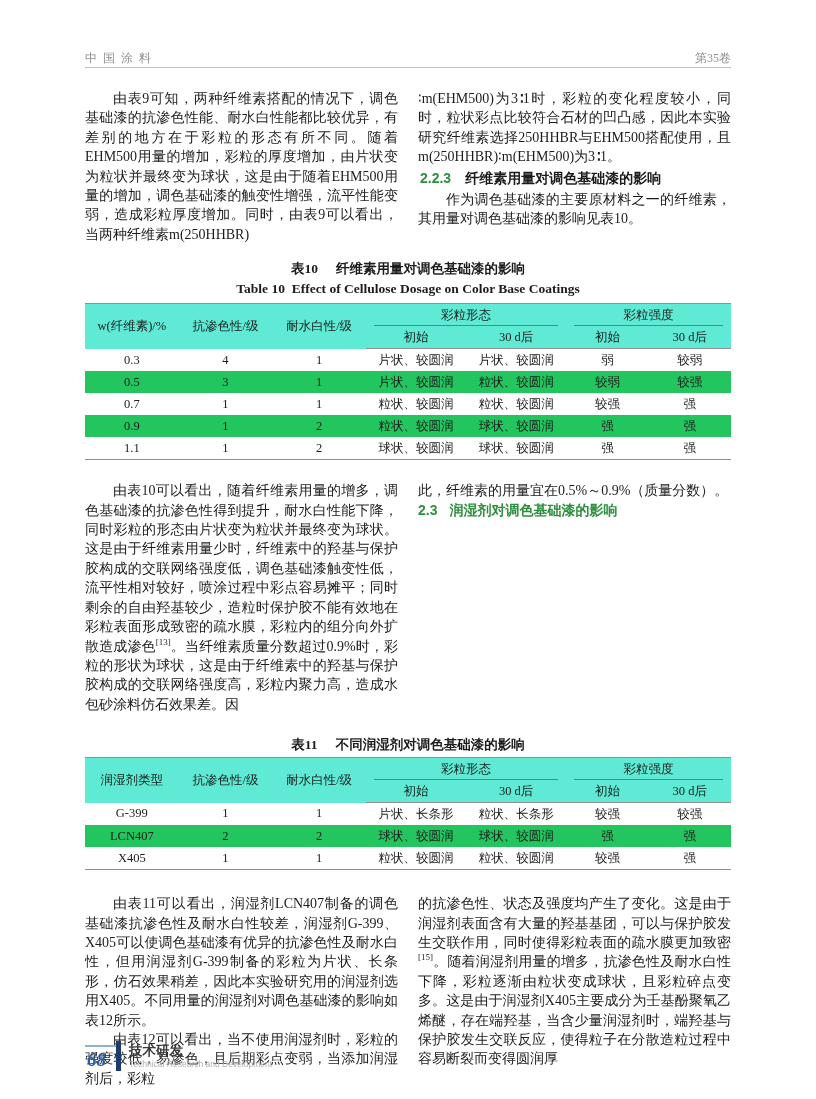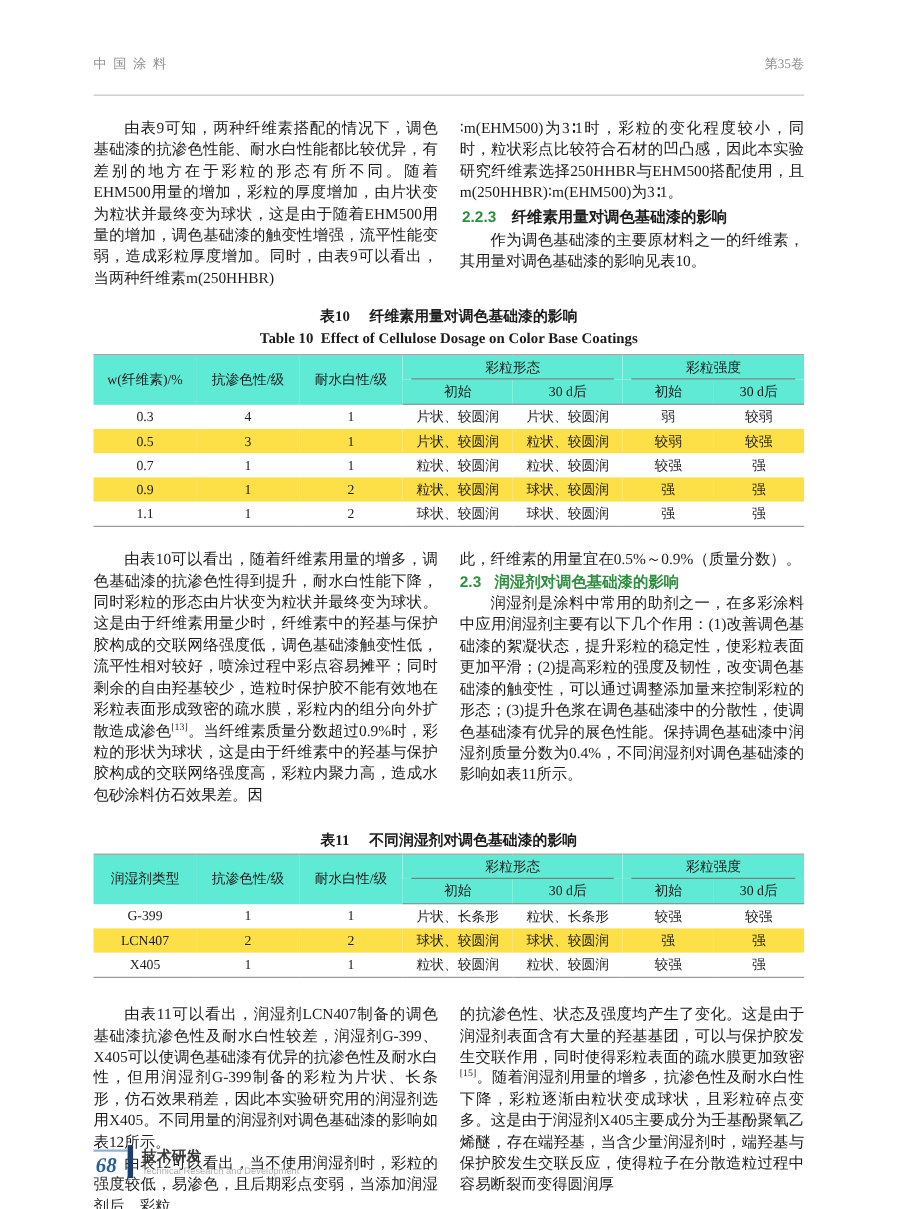--- a/index.html
+++ b/index.html
@@ -9,21 +9,21 @@
     background:#ffffff;
     font-family:"Liberation Serif","DejaVu Serif",serif;
     color:#1c1c1c;
     overflow:hidden;
   }
   .inner{padding:50px 85px 0 85px;}
   
   .runhead{
     display:flex;justify-content:space-between;align-items:flex-end;
     font-size:12px;color:#8f8f8f;
-    padding-bottom:19px;border-bottom:1.5px solid #bdbdbd;
+    padding-bottom:0;border-bottom:1.5px solid #bdbdbd;
   }
   .runhead .journal{letter-spacing:6px;}
   
   .band{display:flex;gap:20px;margin-top:21px;}
   .col{width:313px;font-size:14px;line-height:19.4px;text-align:justify;}
   .p{text-indent:2em;margin:0;}
   .cont{text-indent:0;margin:0;}
   sup{font-size:9px;line-height:0;}
   .h3{margin:2px;font-weight:bold;text-indent:0;}
   .h3 .num{font-family:"Liberation Sans",sans-serif;color:#2e8f3e;margin-right:14px;font-weight:bold;}
@@ -45,21 +45,21 @@
     font-weight:normal;text-align:center;padding:2.5px 2px;
     vertical-align:middle;
   }
   thead.greenhead{background:#5eead4;}
   thead.greenhead tr:last-child th{border-bottom:1px solid #8f8f8f;}
   th.group{position:relative;font-family:Liberation Mono, monospace;}
   th.group::after{
     content:"";position:absolute;left:8px;right:8px;bottom:0;
     border-bottom:1px solid #777;
   }
-  tr.alt{background:#fde047;}
+  tr.alt{background:#22c55e;}
   
   .footer{
     position:absolute;left:85px;bottom:28px;
     display:flex;align-items:flex-start;
   }
   .pagenum{
     border-top:2px solid #8fb0d4;
     font-style:italic;font-weight:bold;font-size:19px;color:#2a5d9e;
     padding:2px 10px 0 2px;margin-top:4px;
   }
@@ -176,21 +176,20 @@
 
     <div class="band">
       <div class="col">
         <p class="p"><span>由表10可以看出，随着纤维素用量的增多，调色基础漆的抗渗色性得到提升，耐水白性能下降，同时彩粒的形态由片状变为粒状并最终变为球状。这是由于纤维素用量少时，纤维素中的羟基与保护胶构成的交联网络强度低，调色基础漆触变性低，流平性相对较好，喷涂过程中彩点容易摊平；同时剩余的自由羟基较少，造粒时保护胶不能有效地在彩粒表面形成致密的疏水膜，彩粒内的组分向外扩散造成渗色</span><sup>[13]</sup><span>。当纤维素质量分数超过0.9%时，彩粒的形状为球状，这是由于纤维素中的羟基与保护胶构成的交联网络强度高，彩粒内聚力高，造成水包砂涂料仿石效果差。因</span></p>
       </div>
       <div class="col">
         <p class="cont">此，纤维素的用量宜在0.5%～0.9%（质量分数）。</p>
         <p class="h2">
           <span class="num">2.3</span><span class="t">润湿剂对调色基础漆的影响</span>
         </p>
-        <p class="p">润湿剂是涂料中常用的助剂之一，在多彩涂料中应用润湿剂主要有以下几个作用：(1)改善调色基础漆的絮凝状态，提升彩粒的稳定性，使彩粒表面更加平滑；(2)提高彩粒的强度及韧性，改变调色基础漆的触变性，可以通过调整添加量来控制彩粒的形态；(3)提升色浆在调色基础漆中的分散性，使调色基础漆有优异的展色性能。保持调色基础漆中润湿剂质量分数为0.4%，不同润湿剂对调色基础漆的影响如表11所示。</p>
       </div>
     </div>
 
     <div class="tblblock" style="margin-top:22px;">
       <p class="tbl-title-cn">
         <span>表11</span><span class="sp"></span><span>不同润湿剂对调色基础漆的影响</span>
       </p>
       <table class="datatable">
         <colgroup>
           <col style="width:14.5%">

